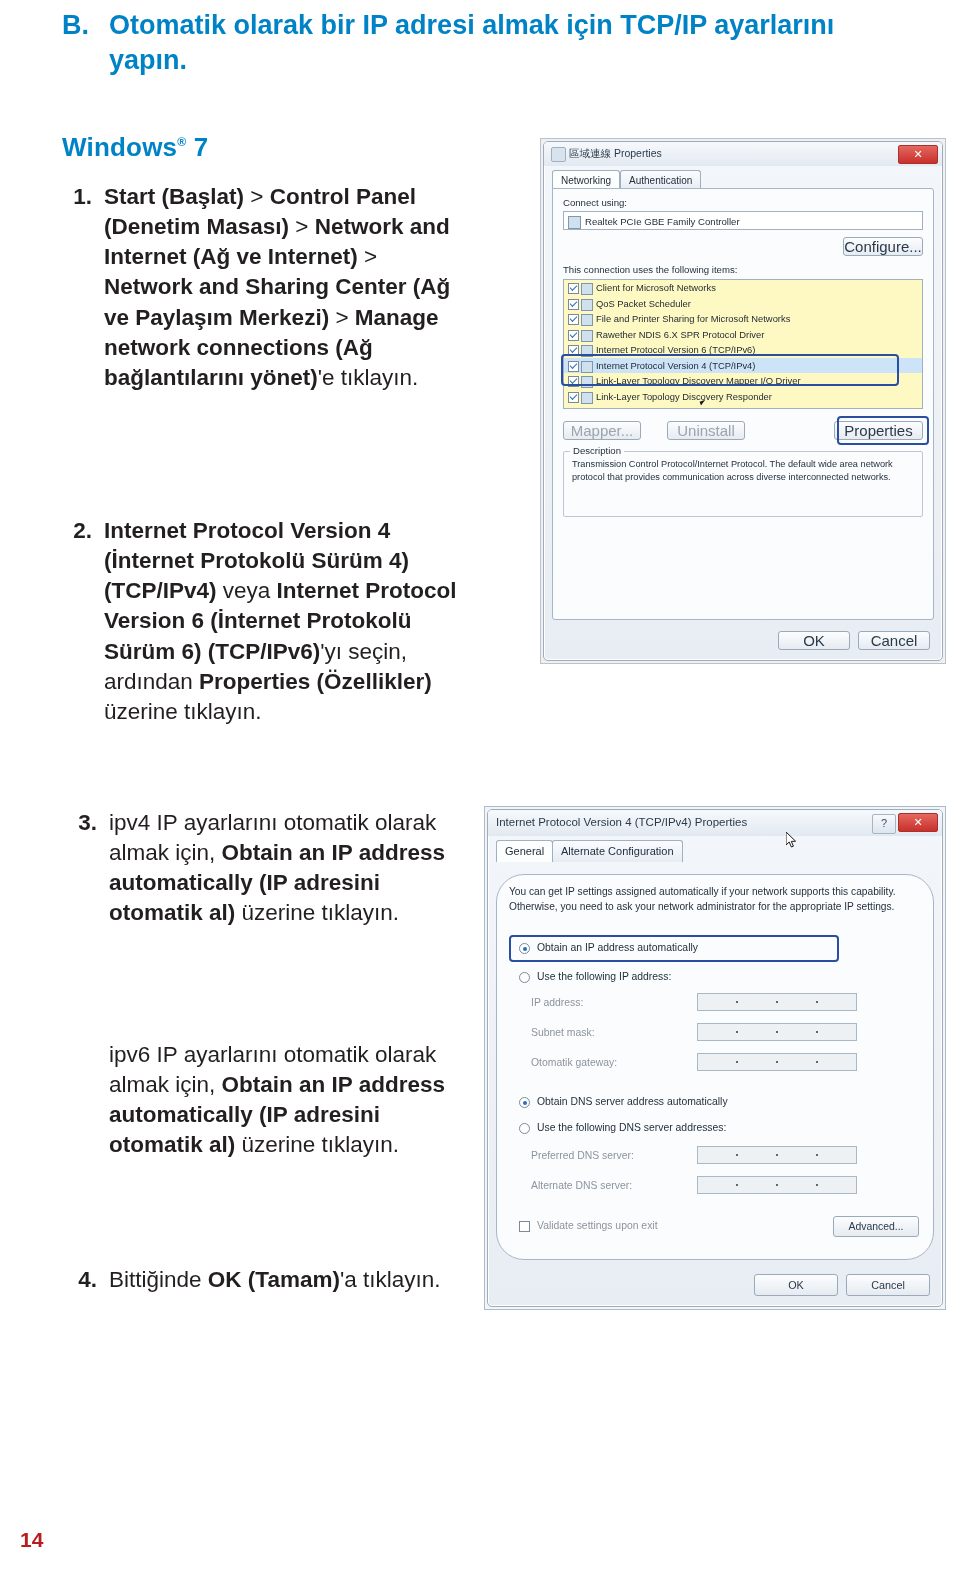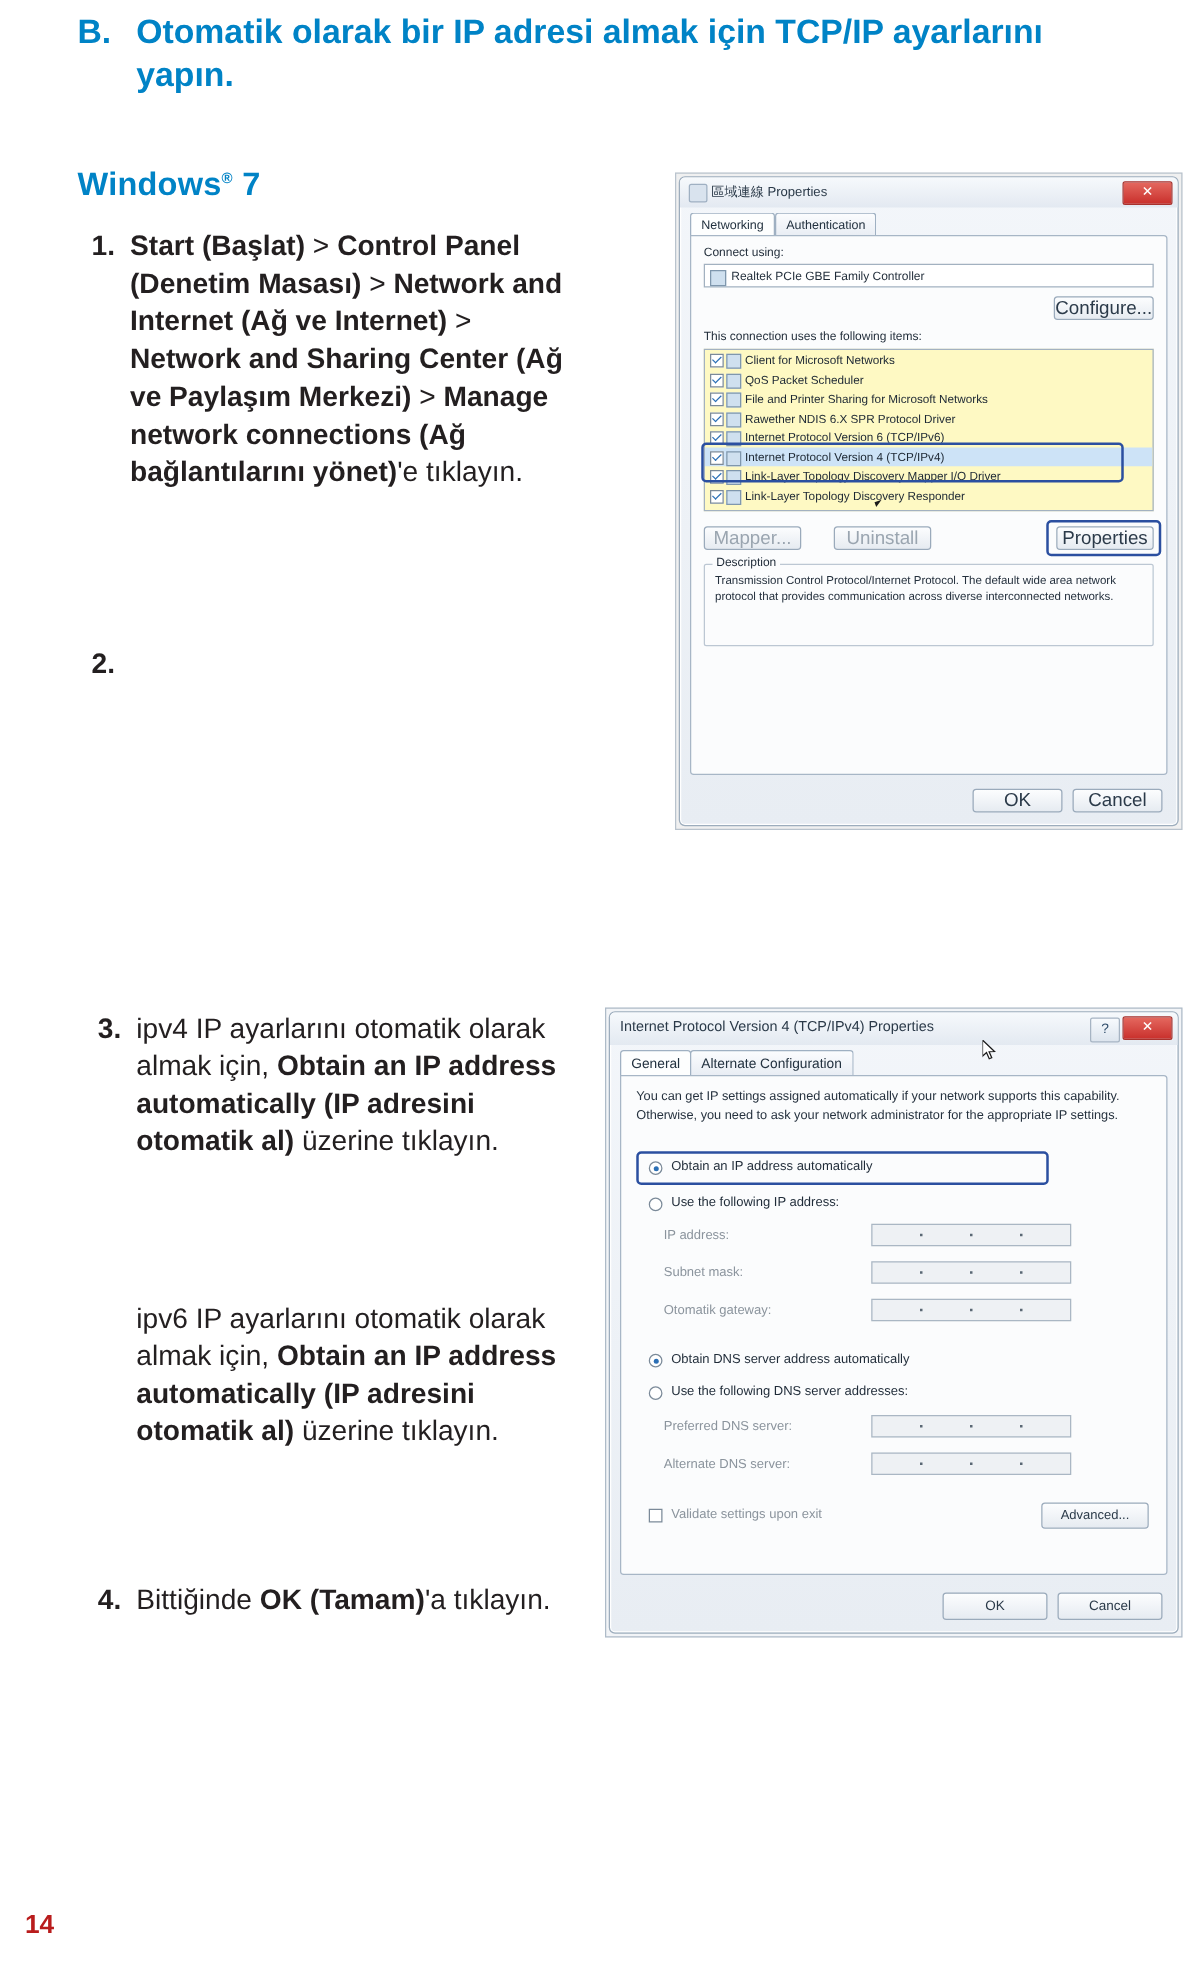--- a/index.html
+++ b/index.html
@@ -377,20 +377,21 @@
     <span>7</span>
   </div>
 
   <div class="step" id="step1">
     <span class="num">1.</span>
     <span class="body"><span class="b">Start (Başlat)</span> &gt; <span class="b">Control Panel (Denetim Masası)</span> &gt; <span class="b">Network and Internet (Ağ ve Internet)</span> &gt; <span class="b">Network and Sharing Center (Ağ ve Paylaşım Merkezi)</span> &gt; <span class="b">Manage network connections (Ağ bağlantılarını yönet)</span>'e tıklayın.</span>
   </div>
 
   <div class="step" id="step2">
     <span class="num">2.</span>
+    <span class="body"><span class="b">Internet Protocol Version 4 (İnternet Protokolü Sürüm 4) (TCP/IPv4)</span> veya <span class="b">Internet Protocol Version 6 (İnternet Protokolü Sürüm 6) (TCP/IPv6)</span>'yı seçin, ardından <span class="b">Properties (Özellikler)</span> üzerine tıklayın.</span>
   </div>
 
   <div class="step" id="step3">
     <span class="num">3.</span>
     <span class="body">ipv4 IP ayarlarını otomatik olarak almak için, <span class="b">Obtain an IP address automatically (IP adresini otomatik al)</span> üzerine tıklayın.</span>
   </div>
 
   <div class="step" id="step3b">
     <span class="body">ipv6 IP ayarlarını otomatik olarak almak için, <span class="b">Obtain an IP address automatically (IP adresini otomatik al)</span> üzerine tıklayın.</span>
   </div>
@@ -436,21 +437,21 @@
           <div class="litem"><span class="cb checked"></span><span class="ico"></span><span>Internet Protocol Version 6 (TCP/IPv6)</span></div>
           <div class="litem sel"><span class="cb checked"></span><span class="ico"></span><span>Internet Protocol Version 4 (TCP/IPv4)</span></div>
           <div class="litem"><span class="cb checked"></span><span class="ico"></span><span>Link-Layer Topology Discovery Mapper I/O Driver</span></div>
           <div class="litem"><span class="cb checked"></span><span class="ico"></span><span>Link-Layer Topology Discovery Responder</span></div>
         </div>
 
         <div class="hl-box" style="left:8px; top:165px; right:34px; height:32px;"></div>
 
         <div class="btn dis" style="left:10px; top:232px; width:78px;">Mapper...</div>
         <div class="btn dis" style="left:114px; top:232px; width:78px;">Uninstall</div>
-        <div class="btn" style="right:10px; top:232px; width:78px;">Properties</div>
+        <div class="btn" style="right:10px; top:232px; width:89px;">Properties</div>
         <div class="hl-box" style="right:4px; top:227px; width:92px; height:29px;"></div>
 
         <div class="desc-group" style="left:10px; top:262px; right:10px; height:66px;">
           <span class="desc-legend">Description</span>
           <div class="desc-text">Transmission Control Protocol/Internet Protocol. The default wide area network protocol that provides communication across diverse interconnected networks.</div>
         </div>
       </div>
 
       <div class="btn" style="right:92px; bottom:10px; width:72px;">OK</div>
       <div class="btn" style="right:12px; bottom:10px; width:72px;">Cancel</div>
@@ -466,21 +467,21 @@
         <div class="tb-text">Internet Protocol Version 4 (TCP/IPv4) Properties</div>
         <div class="help-btn">?</div>
         <div class="close-btn">✕</div>
       </div>
 
       <div class="tabrow" style="top:30px;">
         <div class="tab active" style="left:0; height:21px; line-height:21px; font-size:11px;">General</div>
         <div class="tab" style="left:56px; height:21px; line-height:21px; font-size:11px;">Alternate Configuration</div>
       </div>
 
-      <div class="panel" style="top:50px; bottom:46px;">
+      <div class="panel" style="top:64px; bottom:46px;border-radius:28px;">
 
         <div style="position:absolute; left:12px; top:10px; right:12px; font-size:10.2px; line-height:1.45; color:#25313e;">You can get IP settings assigned automatically if your network supports this capability. Otherwise, you need to ask your network administrator for the appropriate IP settings.</div>
 
         <div class="radio on" style="left:22px; top:68px;"></div>
         <div class="lbl" style="left:40px; top:67px; font-size:10.4px;">Obtain an IP address automatically</div>
         <div class="hl-box" style="left:12px; top:60px; width:330px; height:27px;"></div>
 
         <div class="radio" style="left:22px; top:97px;"></div>
         <div class="lbl" style="left:40px; top:96px; font-size:10.4px;">Use the following IP address:</div>
 

